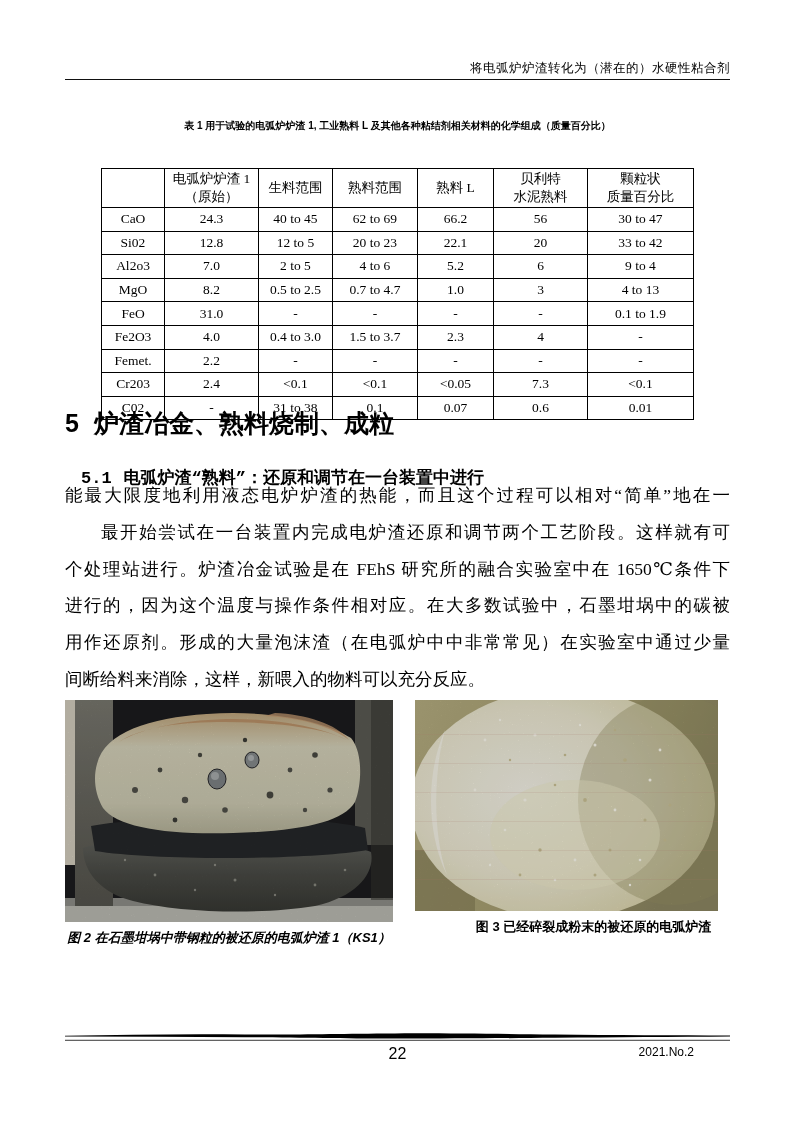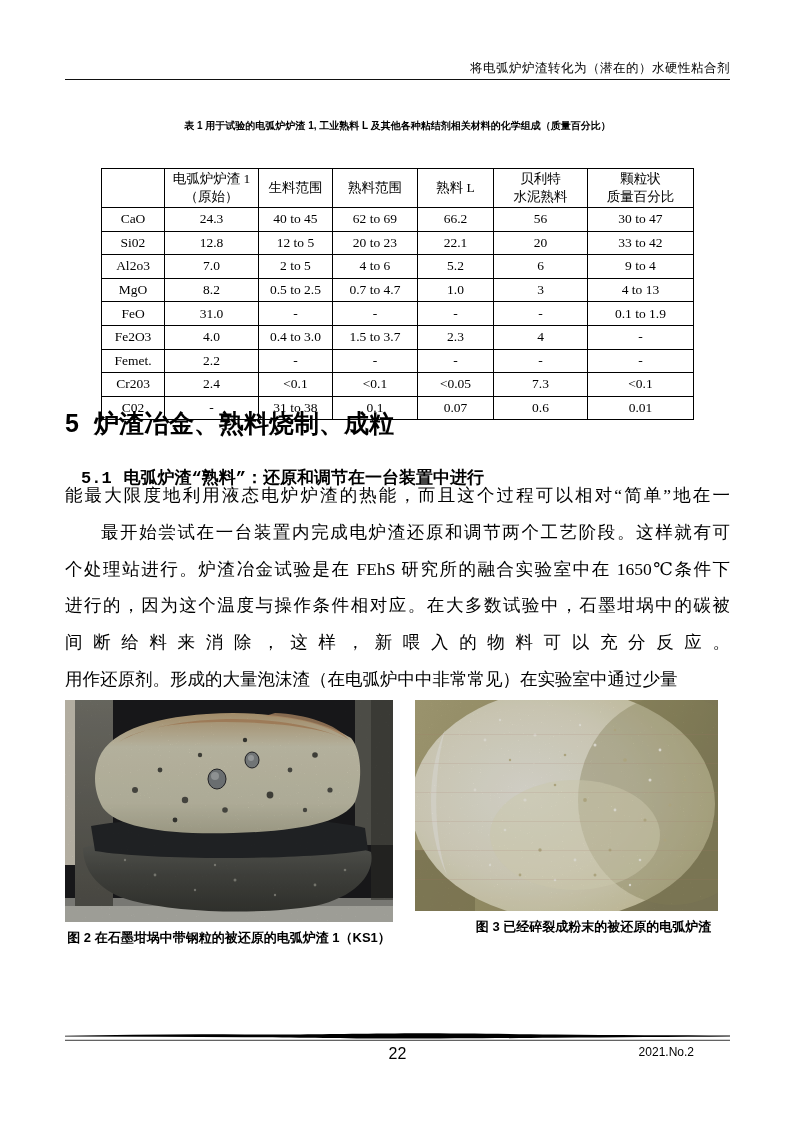--- a/index.html
+++ b/index.html
@@ -32,21 +32,21 @@
       font-family:Liberation Mono, monospace;font-weight:bold;font-size:17px;}
   .s51 .secnum{margin-right:12px;}
 
   .bodytext{position:absolute;top:477px;left:0;width:665px;font-size:17.5px;}
   .bodyline{height:36.8px;line-height:36.8px;text-align:justify;text-align-last:justify;
             overflow:hidden;}
   .bodyline:last-child{text-align-last:left;}
   .bodyline.indent{text-indent:36px;}
 
   .figure{position:absolute;margin:0;top:700px;}
-  .figure.f1{left:0;width:328px;}
+  .figure.f1{left:0;width:328px;font-style:italic;}
   .figure.f2{left:350px;width:357px;}
   .figure svg{display:block;}
   .figcaption{margin-top:7px;text-align:center;white-space:nowrap;
               font-family:"Liberation Sans","DejaVu Sans",sans-serif;font-weight:bold;
               font-size:13px;}
 
   .footer-rule{position:absolute;top:1031px;left:0;}
   .footer-page{position:absolute;top:1045px;left:0;width:100%;text-align:center;
                font-family:"Liberation Sans","DejaVu Sans",sans-serif;font-size:16px;}
   .footer-issue{position:absolute;top:1045px;right:36px;
@@ -178,22 +178,22 @@
     </h1>
     <h2 class="s51">
       <span class="secnum">5.1</span><span>电弧炉渣“熟料”：还原和调节在一台装置中进行</span>
     </h2>
 
     <div class="bodytext">
       <div class="bodyline">能最大限度地利用液态电炉炉渣的热能，而且这个过程可以相对“简单”地在一</div>
       <div class="bodyline indent">最开始尝试在一台装置内完成电炉渣还原和调节两个工艺阶段。这样就有可</div>
       <div class="bodyline">个处理站进行。炉渣冶金试验是在 FEhS 研究所的融合实验室中在 1650℃条件下</div>
       <div class="bodyline">进行的，因为这个温度与操作条件相对应。在大多数试验中，石墨坩埚中的碳被</div>
+      <div class="bodyline">用作还原剂。形成的大量泡沫渣（在电弧炉中中非常常见）在实验室中通过少量</div>
       <div class="bodyline">间断给料来消除，这样，新喂入的物料可以充分反应。</div>
-      <div class="bodyline">用作还原剂。形成的大量泡沫渣（在电弧炉中中非常常见）在实验室中通过少量</div>
     </div>
 
     <figure class="figure f1">
       <svg width="328" height="222" viewBox="0 0 328 222">
         <defs>
           <linearGradient id="lg-band" x1="0" y1="0" x2="0" y2="1">
             <stop offset="0" stop-color="#7a7970"></stop>
               <stop offset="1" stop-color="#55544d"></stop>
           </linearGradient>
           <linearGradient id="lg-slag" x1="0" y1="0" x2="0" y2="1">

